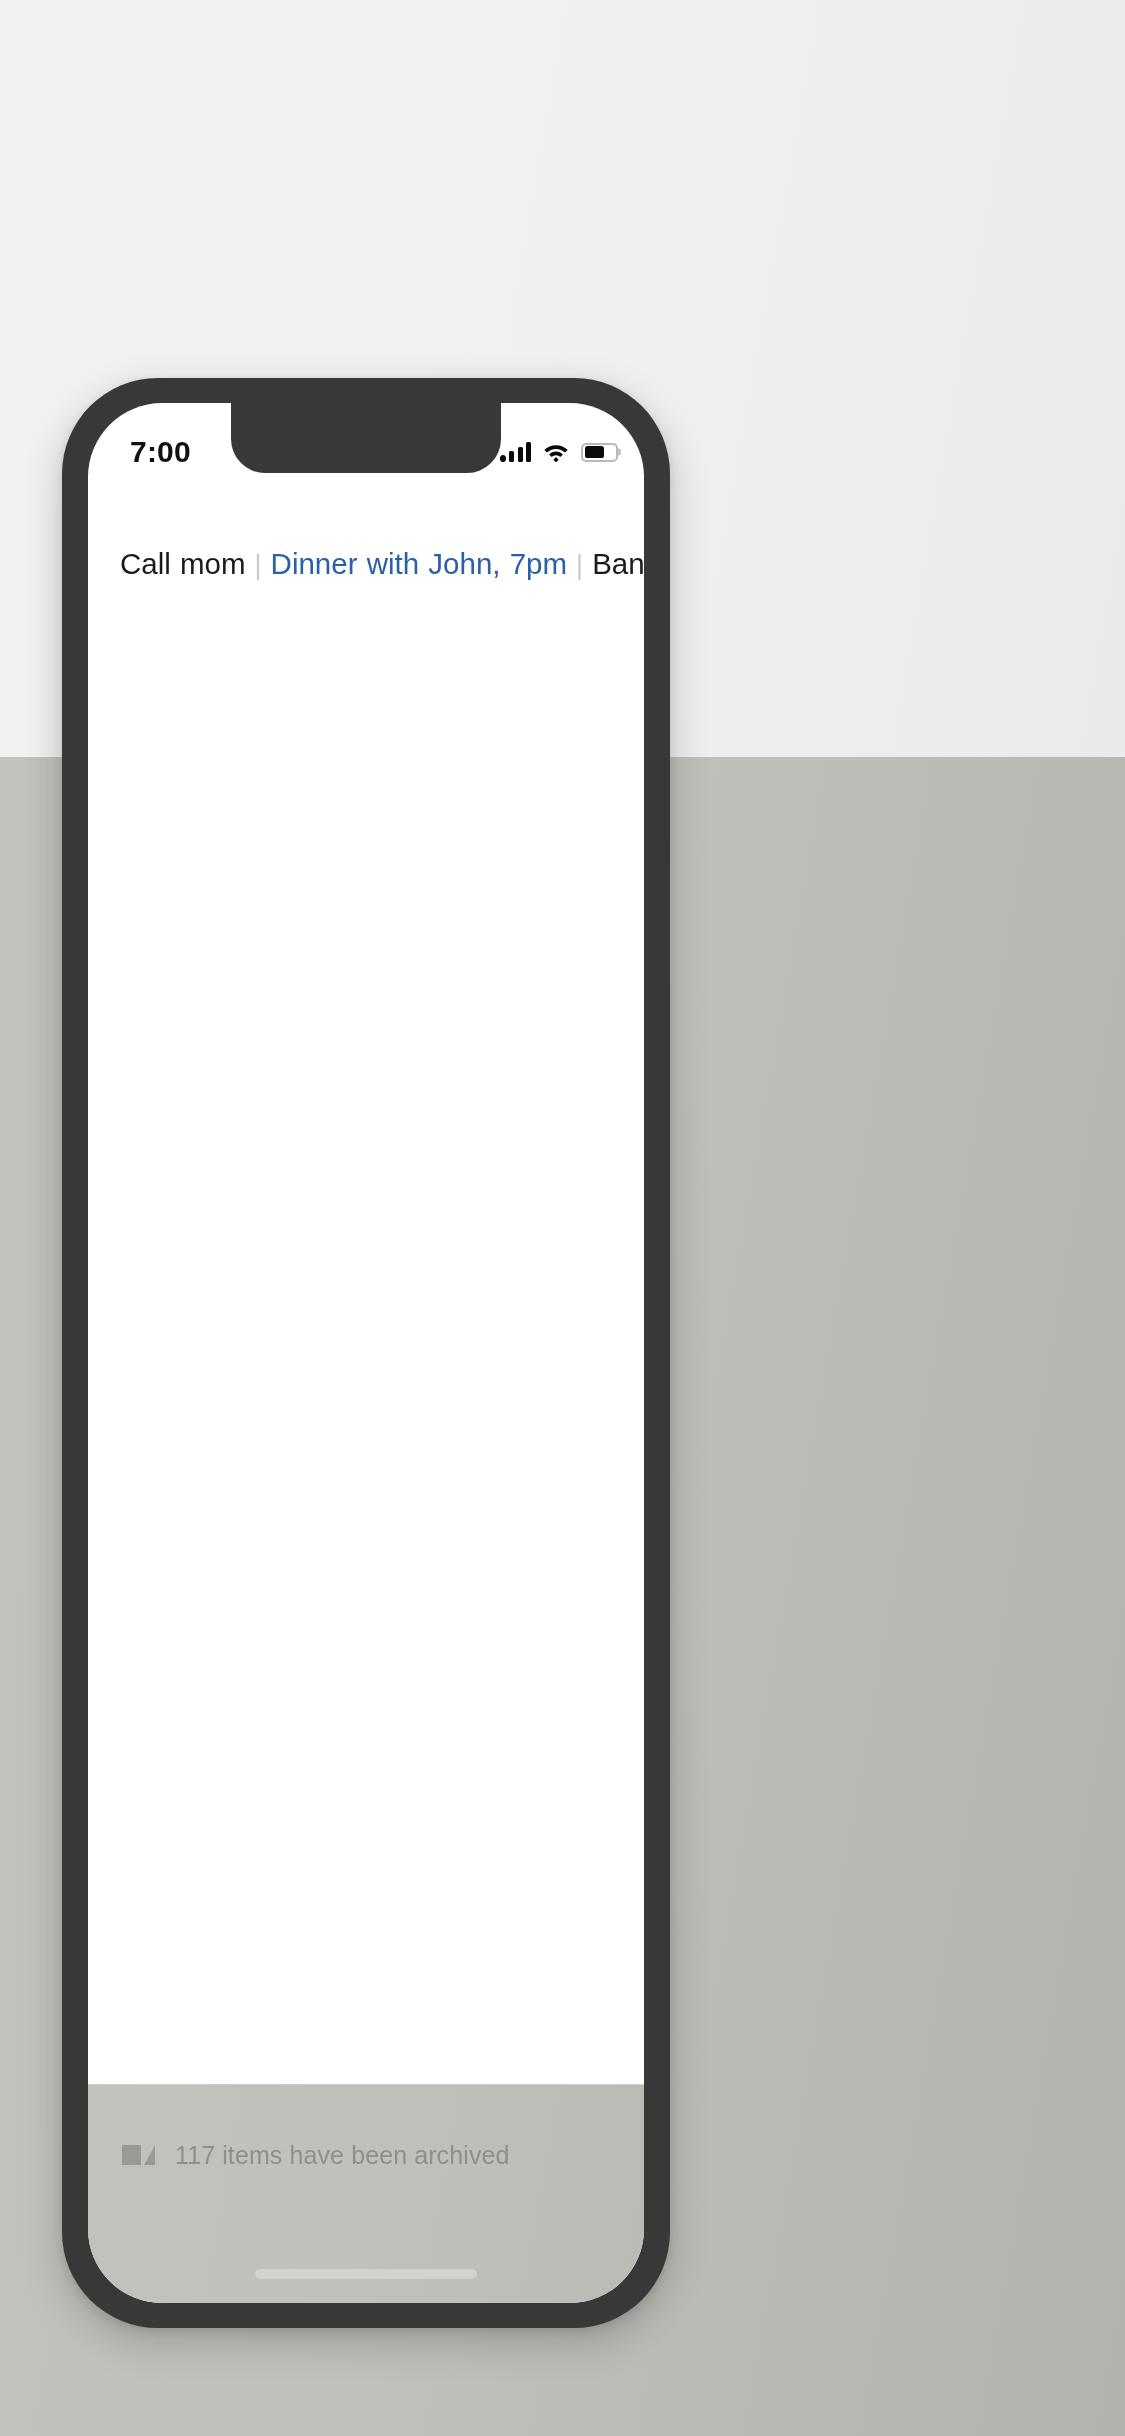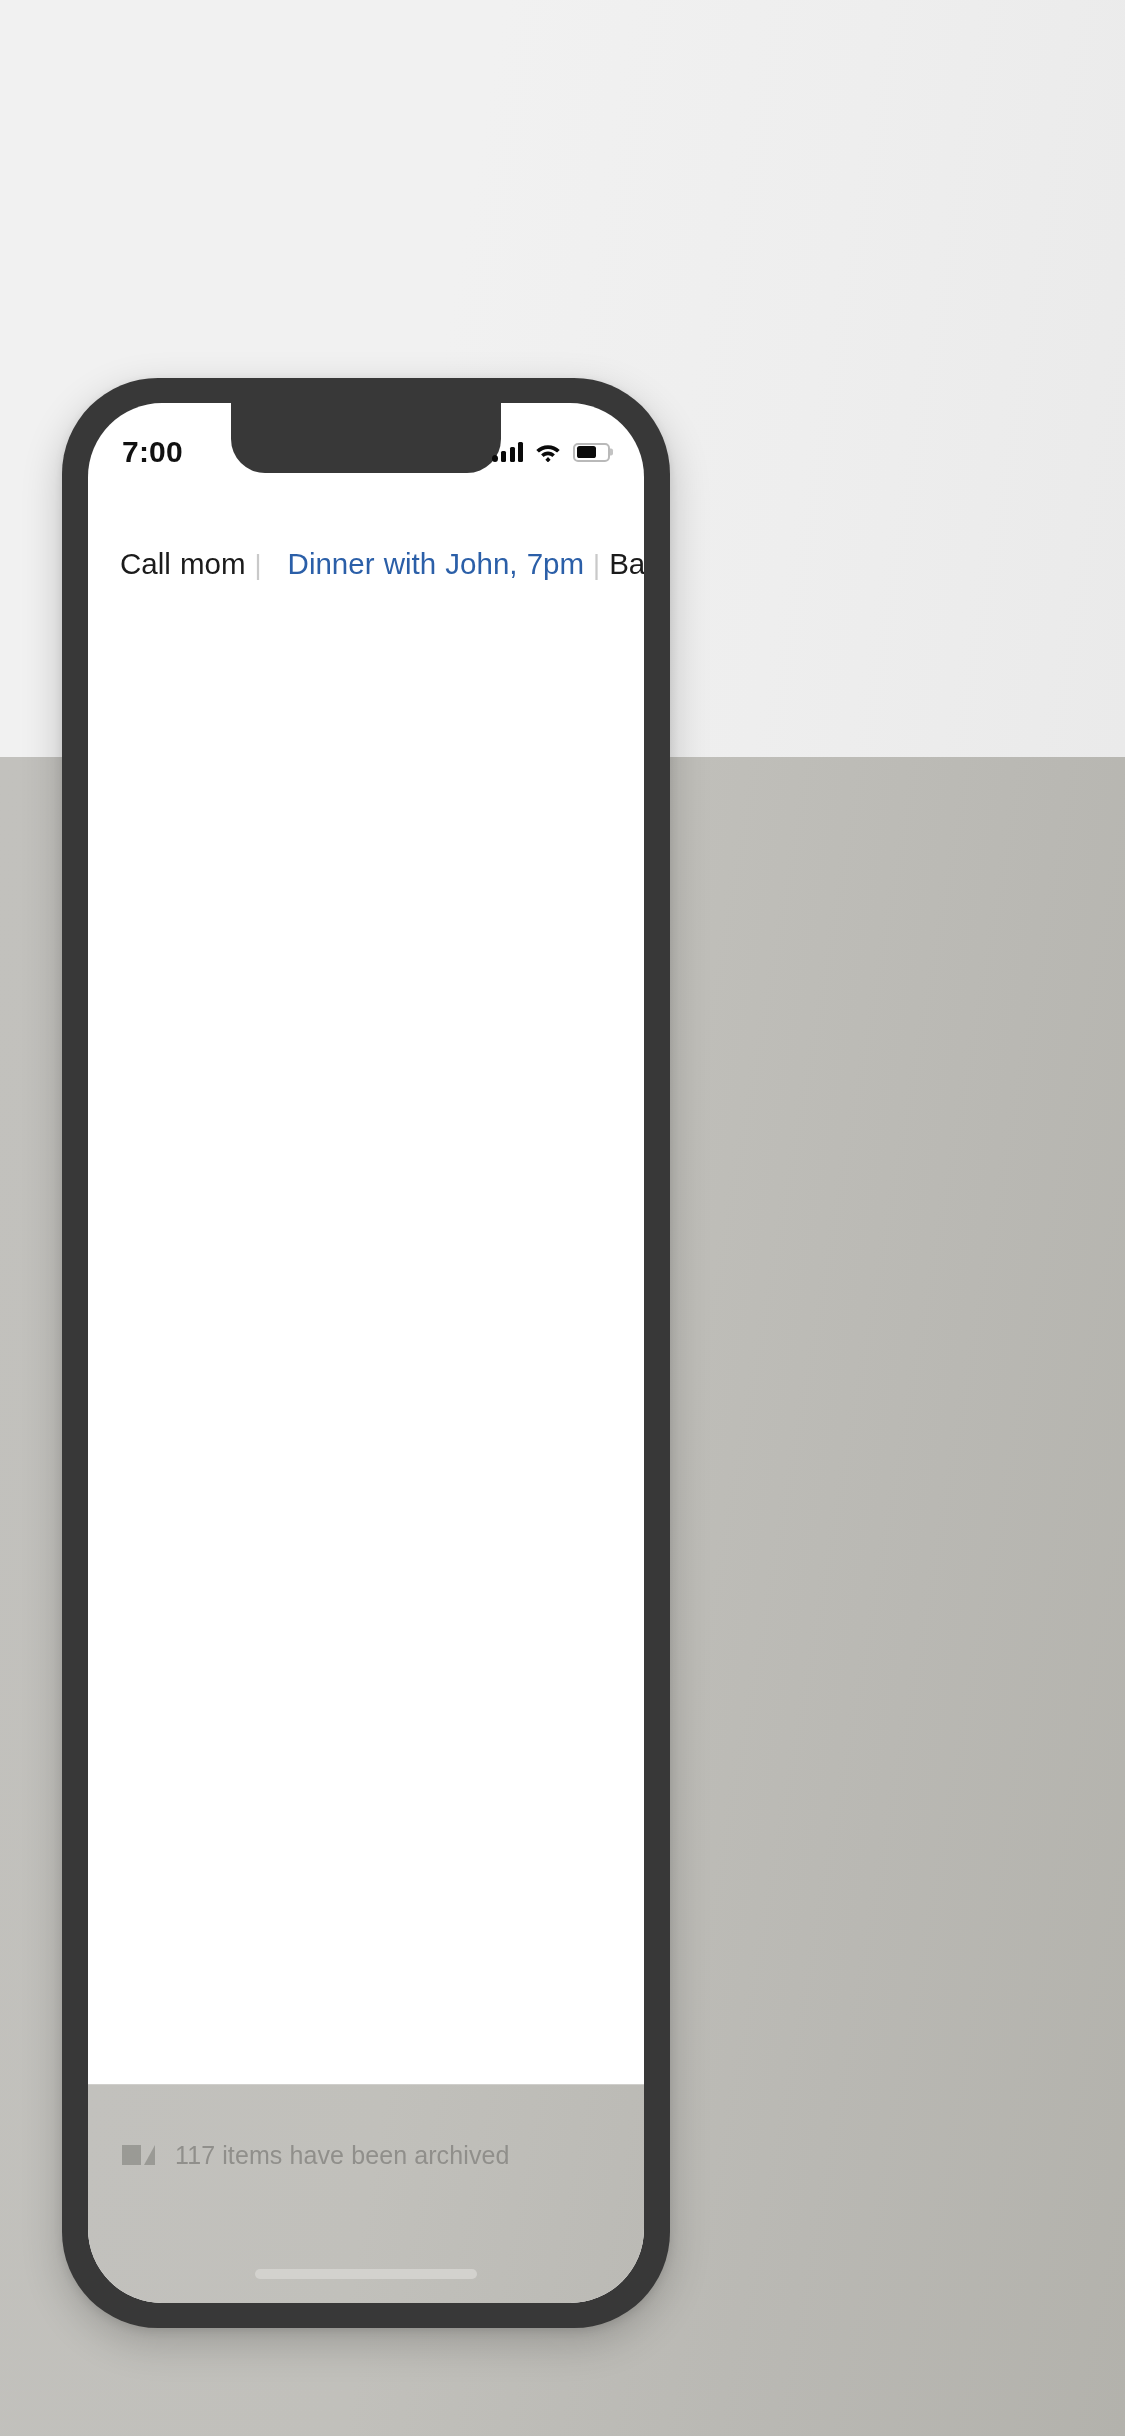--- a/index.html
+++ b/index.html
@@ -45,21 +45,21 @@
     left:50%; transform:translateX(-50%);
     top:0; width:270px; height:70px;
     background:#383838;
     border-bottom-left-radius:34px;
     border-bottom-right-radius:34px;
     z-index:6;
   }
 
   
   #statusbar{
-    position:absolute; left:0; top:0; width:556px; height:76px;
+    position:absolute; left:8px; top:0; width:556px; height:76px;
     display:flex; align-items:center; justify-content:space-between;
     padding:0 34px; z-index:7;
   }
   #clock{
     font-size:30px; font-weight:700; color:#111; letter-spacing:.2px;
     margin-top:22px;
   }
   #status-icons{
     display:flex; align-items:center; gap:12px; margin-top:22px;
   }
@@ -91,21 +91,21 @@
     padding:57px 32px 0 32px;
   }
   #task-flow{
     font-size:29.5px;
     line-height:55px;
     color:#1b1b1b;
     word-spacing:1px;
   }
   #task-flow .task{ white-space:nowrap;text-align:right; }
   #task-flow .task.c-default{ color:#1b1b1b; }
-  #task-flow .task.c-blue{ color:#2b5fa8;margin-left:17px; }
+  #task-flow .task.c-blue{ color:#2b5fa8; }
   #task-flow .sep{
     color:#c9c9c9; padding:0 9px; font-size:27px;
   }
 
   
   #archive-bar{
     position:absolute; left:0; bottom:0;
     width:556px; height:219px;
     background:linear-gradient(100deg,#c2c1bd 0%,#c1c0bb 50%,#bbbab5 100%);
     border-top:1px solid #cfcecb;

